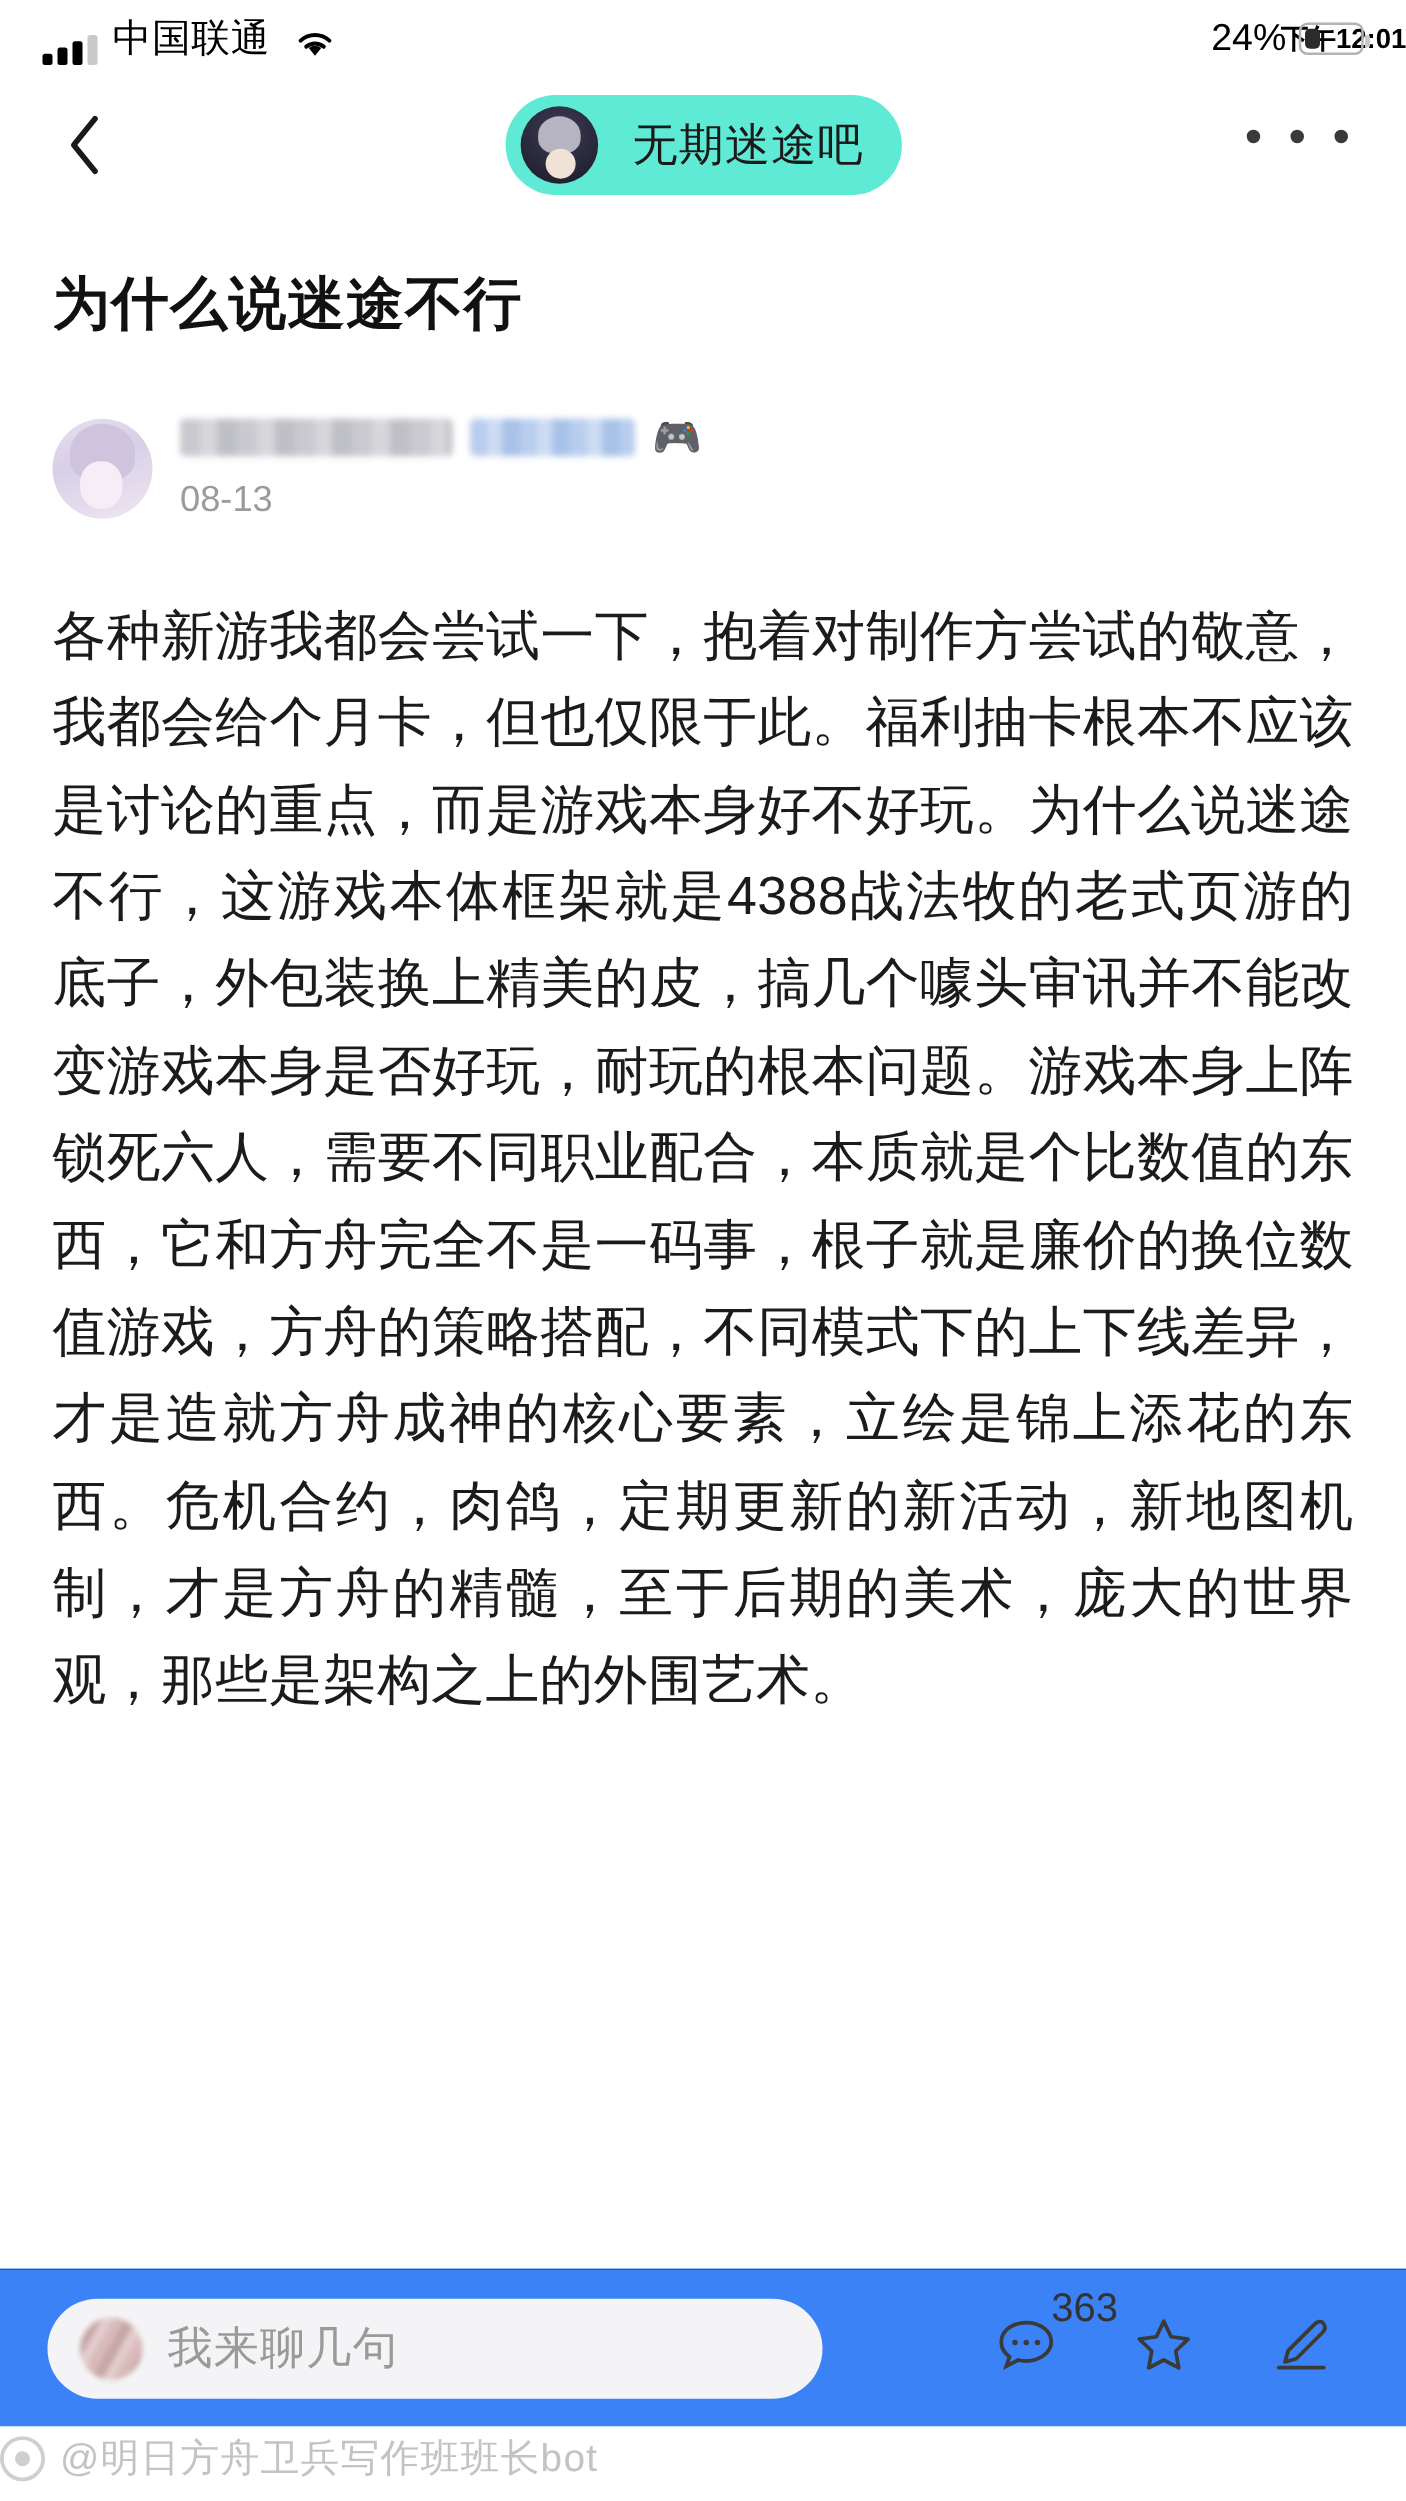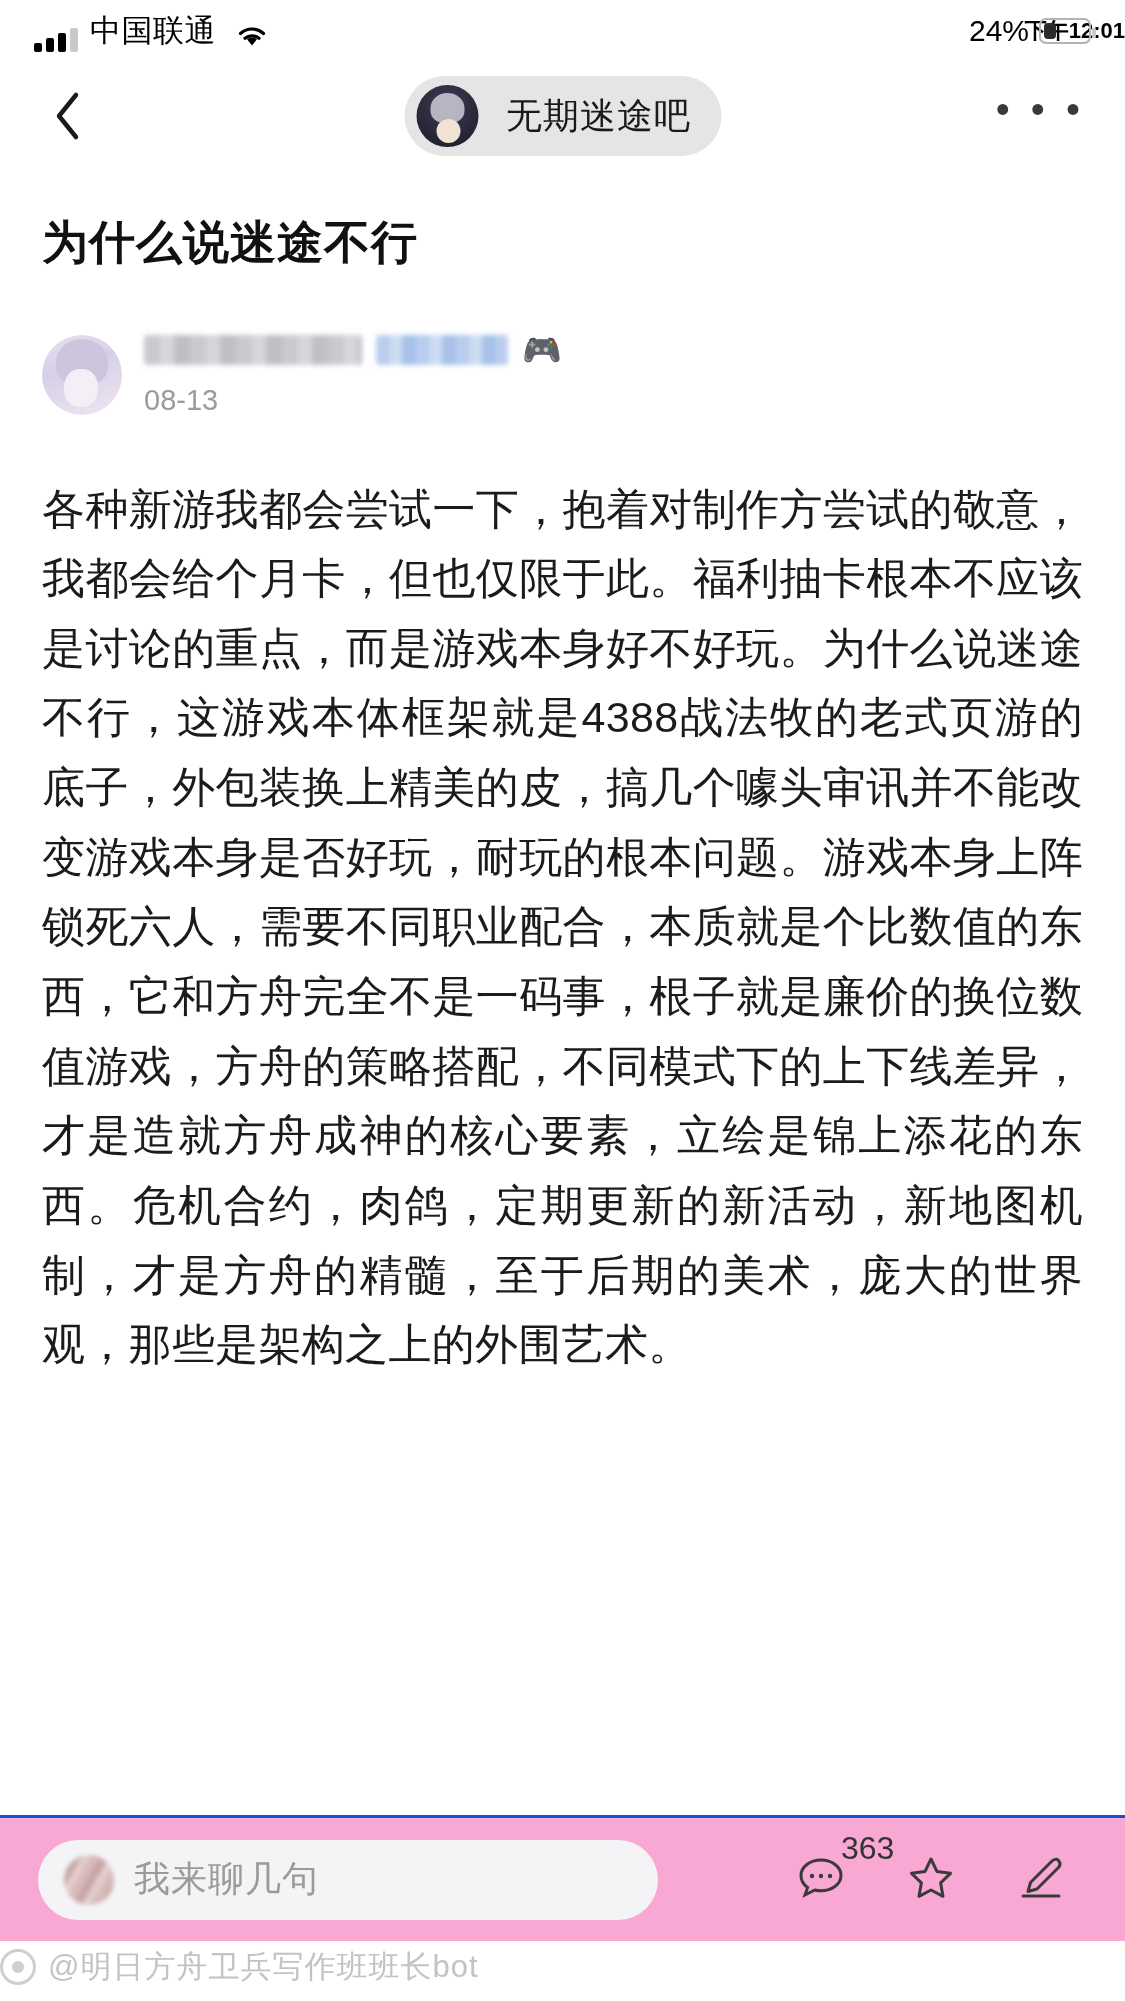--- a/index.html
+++ b/index.html
@@ -80,21 +80,21 @@
     font-size: 44px; color: #1a1a1a; line-height: 1;
     font-family: "DejaVu Sans", sans-serif;
   }
   .bar-chip {
     position: absolute;
     left: 50%;
     transform: translateX(-50%);
     display: flex;
     align-items: center;
     gap: 28px;
-    background: #e5e5e5;
+    background: #5eead4;
     border-radius: 48px;
     padding: 9px 30px 9px 12px;
     text-align: right;
   }
   .bar-avatar {
     width: 62px; height: 62px;
     border-radius: 50%;
     background:
       radial-gradient(circle at 50% 32%, #3b3a52 0%, #2b2a3c 55%, #1a1925 100%);
     position: relative;
@@ -206,22 +206,22 @@
     letter-spacing: 0.3px;
     text-align: justify;
   }
 
   
   .bottombar {
     position: absolute;
     left: 0; right: 0;
     bottom: 60px;
     height: 126px;
-    background: #f9a8d4;
-    border-top: 3px solid #1d4ed8;
+    background: #3b82f6;
+    border-top: 1px solid #1d4ed8;
     display: flex;
     align-items: center;
     padding: 0 38px;
     gap: 26px;
   }
   .comment-box {
     flex: 1;
     height: 80px;
     background: #f4f4f6;
     border-radius: 40px;

